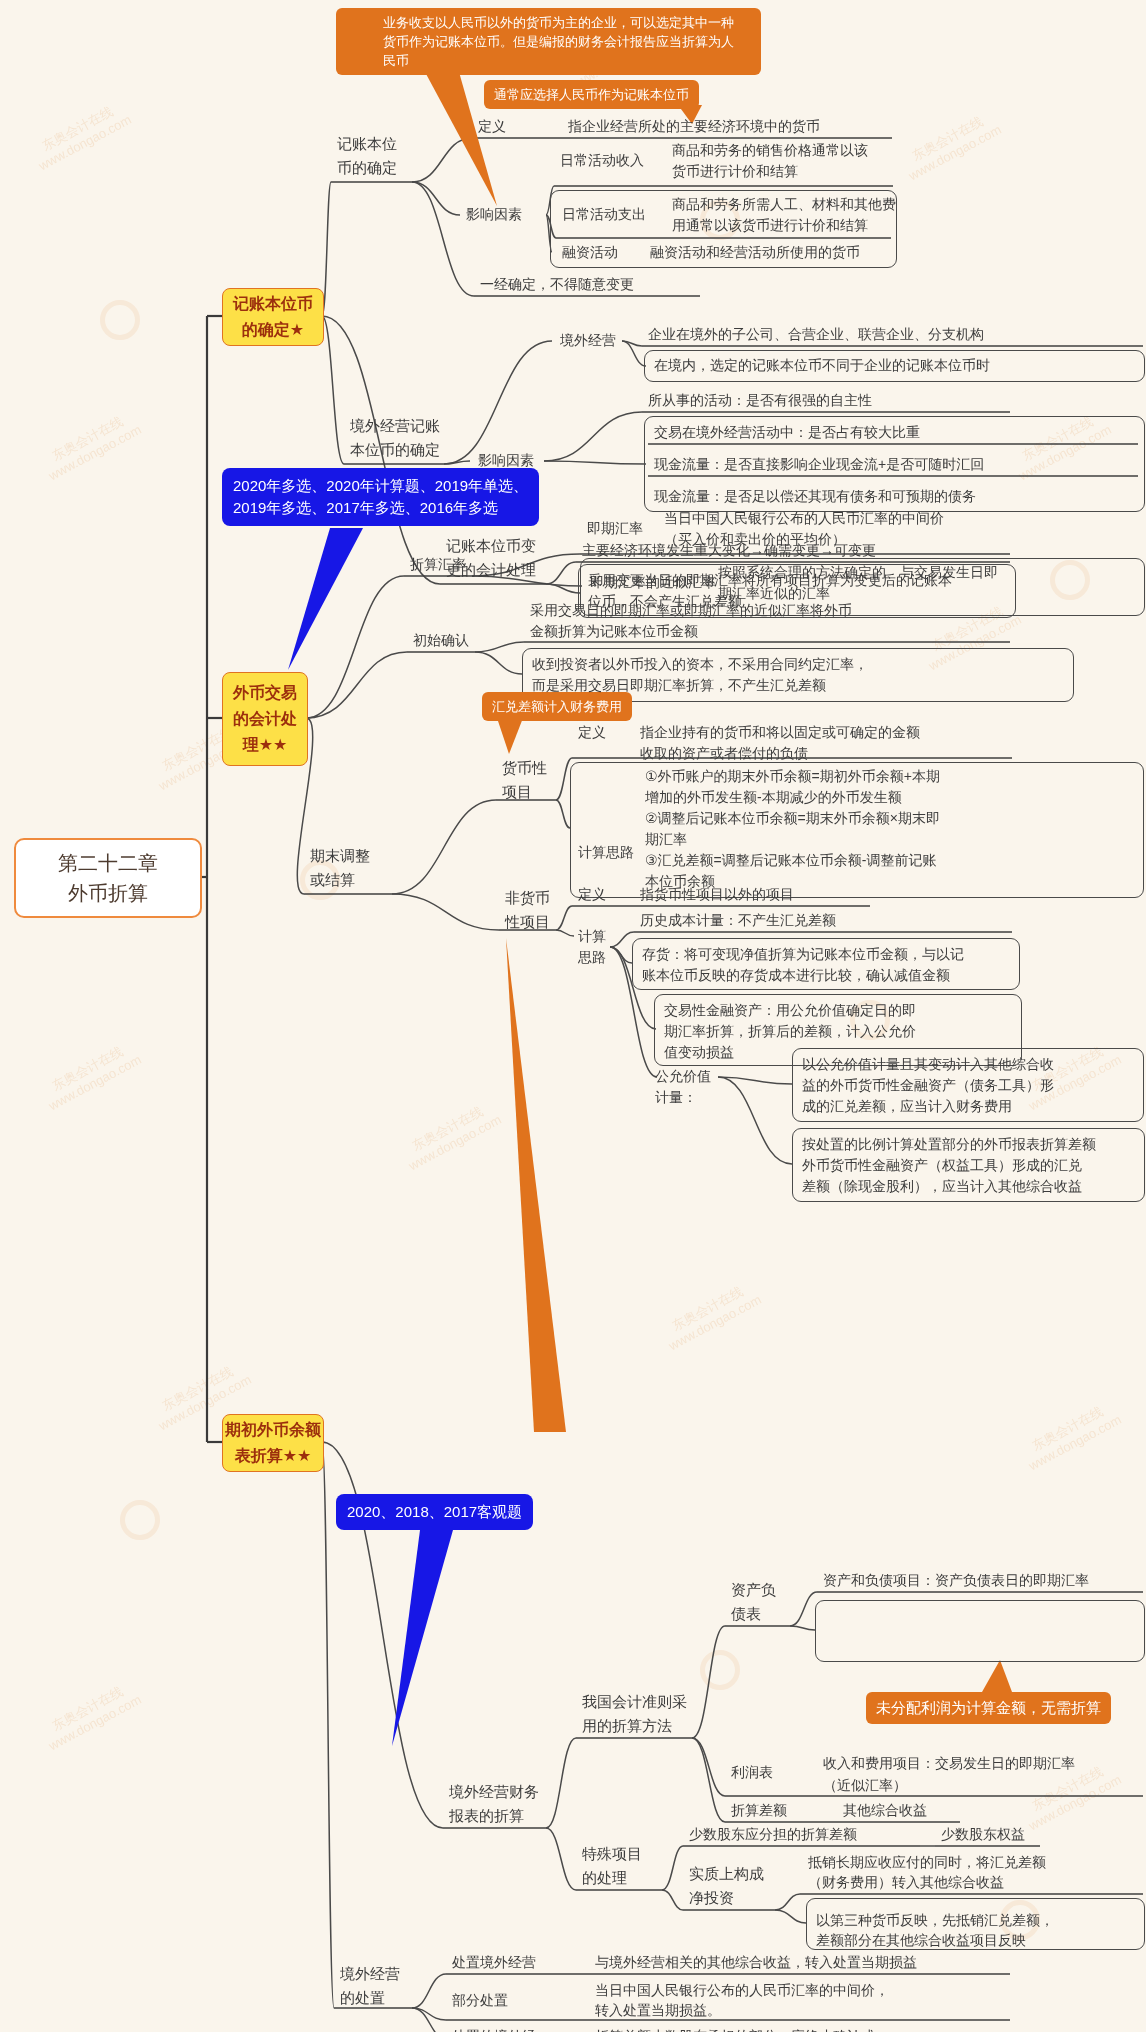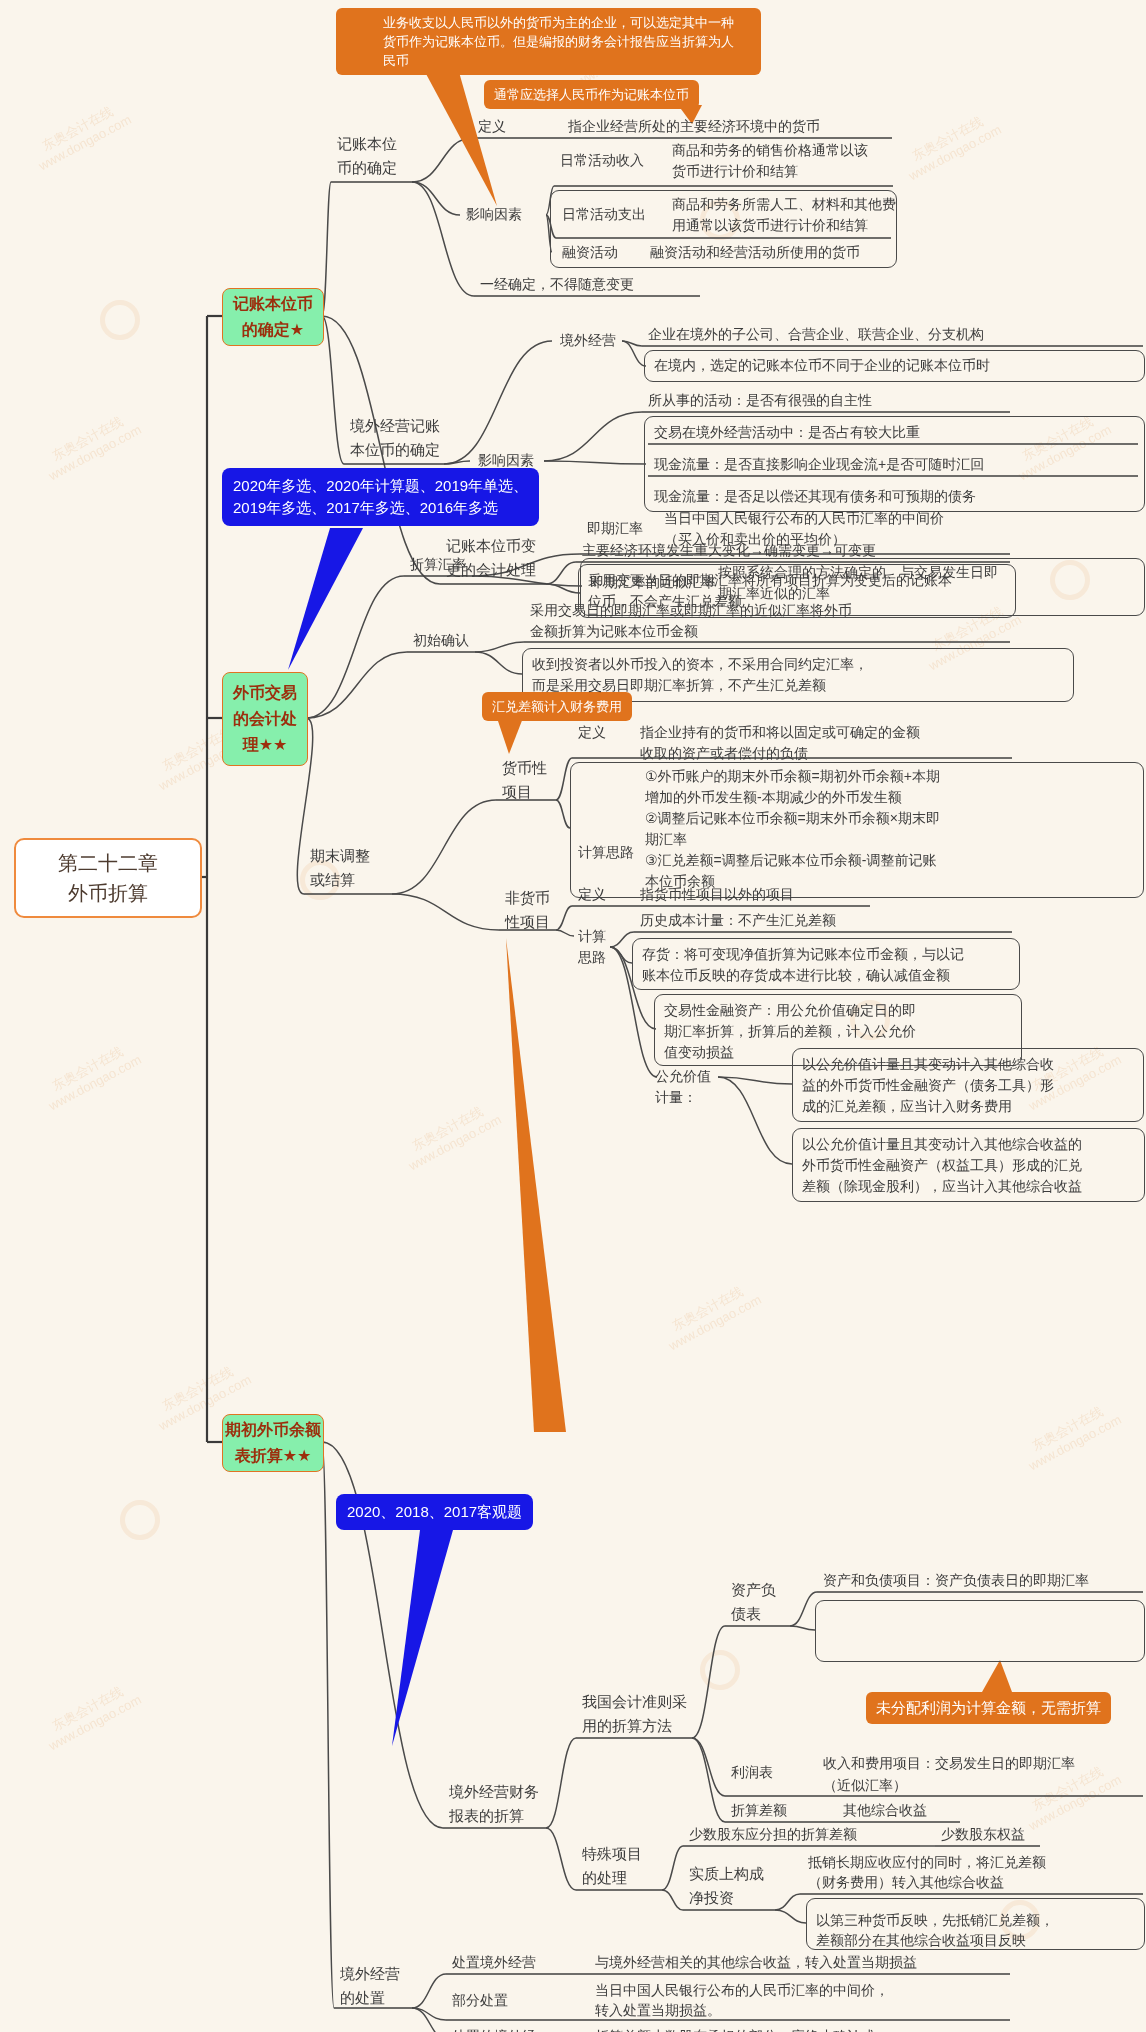--- a/index.html
+++ b/index.html
@@ -6,21 +6,21 @@
   .canvas{position:relative;width:1146px;height:2032px;background:#faf5ec;overflow:hidden;
           font-family:"Liberation Sans","DejaVu Sans",sans-serif;}
   svg.lines{position:absolute;left:0;top:0;width:1146px;height:2032px;}
   svg.lines path.e{fill:none;stroke:#4a4a4a;stroke-width:1.5;}
   svg.lines path.u{fill:none;stroke:#3f3f3f;stroke-width:1.6;}
   svg.lines path.trunk{fill:none;stroke:#3a3a3a;stroke-width:2.2;}
   .t{position:absolute;font-size:14px;line-height:21px;color:#3c3c3c;white-space:pre-line;}
   .m{font-size:15px;line-height:24px;}
   .s{line-height:20px;}
   .bx{position:absolute;border:1.5px solid #4a4a4a;border-radius:9px;}
-  .branch{position:absolute;background:#86efac;border:1.5px solid #e07322;border-radius:8px;
+  .branch{position:absolute;background:#fde047;border:1.5px solid #e07322;border-radius:8px;
           color:#9c2f0d;font-weight:bold;font-size:16px;line-height:26px;
           display:flex;align-items:center;justify-content:center;text-align:center;white-space:pre-line;}
   .co{position:absolute;background:#e0731d;color:#fff;border-radius:6px;padding:5px 10px;
       font-size:13px;line-height:19px;white-space:pre-line;}
   .co.big{font-size:13px;padding-left:47px;}
   .co.mid{font-size:15px;line-height:22px;}
   .bb{position:absolute;background:#1717e6;color:#fff;border-radius:8px;padding:7px 11px;
       font-size:15px;line-height:22px;white-space:pre-line;}
   .rootbox{position:absolute;left:14px;top:838px;width:184px;height:76px;background:#fff;
       border:2.5px solid #ef8a3d;border-radius:10px;color:#4d3b2f;font-size:20px;line-height:30px;
@@ -284,21 +284,21 @@
   <div class="t" style="left:642px;top:944px">存货：将可变现净值折算为记账本位币金额，与以记
 账本位币反映的存货成本进行比较，确认减值金额</div>
   <div class="t" style="left:664px;top:1000px">交易性金融资产：用公允价值确定日的即
 期汇率折算，折算后的差额，计入公允价
 值变动损益</div>
   <div class="t" style="left:655px;top:1066px">公允价值
 计量：</div>
   <div class="t" style="left:802px;top:1054px">以公允价值计量且其变动计入其他综合收
 益的外币货币性金融资产（债务工具）形
 成的汇兑差额，应当计入财务费用</div>
-  <div class="t" style="left:802px;top:1134px">以公允价值计量且其变动计入其他综合收益的
+  <div class="t" style="left:802px;top:1134px">按处置的比例计算处置部分的外币报表折算差额
 外币货币性金融资产（权益工具）形成的汇兑
 差额（除现金股利），应当计入其他综合收益</div>
 
   <div class="t m" style="left:449px;top:1780px">境外经营财务
 报表的折算</div>
   <div class="t m" style="left:582px;top:1690px">我国会计准则采
 用的折算方法</div>
   <div class="t m" style="left:731px;top:1578px">资产负
 债表</div>
   <div class="t" style="left:823px;top:1570px">资产和负债项目：资产负债表日的即期汇率</div>

